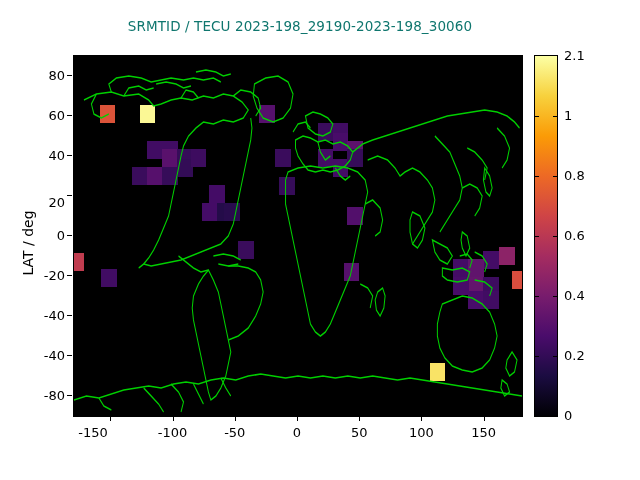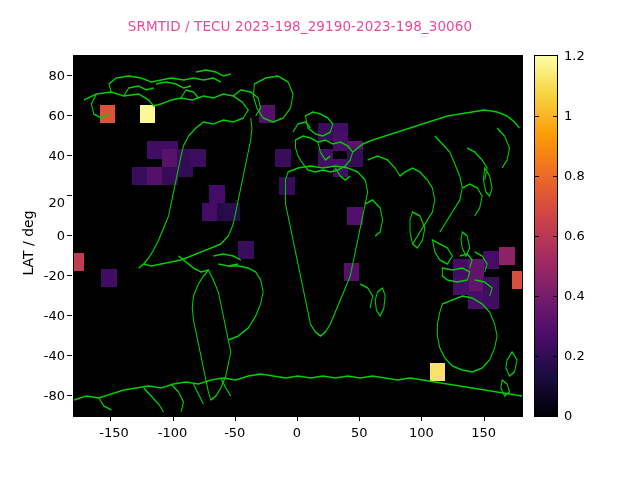--- a/index.html
+++ b/index.html
@@ -25,21 +25,21 @@
   }
 
   
   #plot-title {
     position: absolute;
     left: 0;
     top: 18px;
     width: 600px;
     text-align: center;
     font-size: 13.5px;
-    color: #ec4899;
+    color: #0f766e;
     letter-spacing: 0.1px;
     white-space: nowrap;
   }
 
   
   #map-axes {
     position: absolute;
     left: 73px;
     top: 55px;
     width: 448px;
@@ -298,21 +298,21 @@
           <path d="M118,161 L122,166 L126,170"></path>
         </g>
       </svg>
     </div>
   </div>
 
   <div id="ylabel">LAT / deg</div>
 
   <div id="tick-layer">
       <div class="tick-mark xtick-mark" style="left: 110.333px; top: 416px;"></div>
-      <div class="tick-label xtick-label" style="left: 114px; top: 425px; text-align: right;">-150</div>
+      <div class="tick-label xtick-label" style="left: 93px; top: 425px; text-align: right;">-150</div>
       <div class="tick-mark xtick-mark" style="left: 172.556px; top: 416px;"></div>
       <div class="tick-label xtick-label" style="left: 172.556px; top: 425px;">-100</div>
       <div class="tick-mark xtick-mark" style="left: 234.778px; top: 416px;"></div>
       <div class="tick-label xtick-label" style="left: 234.778px; top: 425px;">-50</div>
       <div class="tick-mark xtick-mark" style="left: 297px; top: 416px;"></div>
       <div class="tick-label xtick-label" style="left: 297px; top: 425px;">0</div>
       <div class="tick-mark xtick-mark" style="left: 359.222px; top: 416px;"></div>
       <div class="tick-label xtick-label" style="left: 359.222px; top: 425px;">50</div>
       <div class="tick-mark xtick-mark" style="left: 421.444px; top: 416px;"></div>
       <div class="tick-label xtick-label" style="left: 421.444px; top: 425px;">100</div>
@@ -345,21 +345,21 @@
       <div class="cb-tick-in-left" style="top: 120px;"></div>
       <div class="cb-tick-in-right" style="top: 120px;"></div>
       <div class="cb-tick-in-left" style="top: 180px;"></div>
       <div class="cb-tick-in-right" style="top: 180px;"></div>
       <div class="cb-tick-in-left" style="top: 240px;"></div>
       <div class="cb-tick-in-right" style="top: 240px;"></div>
       <div class="cb-tick-in-left" style="top: 300px;"></div>
       <div class="cb-tick-in-right" style="top: 300px;"></div>
     </div>
   <div id="colorbar-ticks">
-      <div class="cb-label" style="top: 55px;">1.2</div>
+      <div class="cb-label" style="top: 55px;">2.1</div>
       <div class="cb-label" style="top: 115px;">1</div>
       <div class="cb-label" style="top: 175px;">0.8</div>
       <div class="cb-label" style="top: 235px;">0.6</div>
       <div class="cb-label" style="top: 295px;">0.4</div>
       <div class="cb-label" style="top: 355px;">0.2</div>
       <div class="cb-label" style="top: 415px;">0</div>
     </div>
 
 </div>
 

